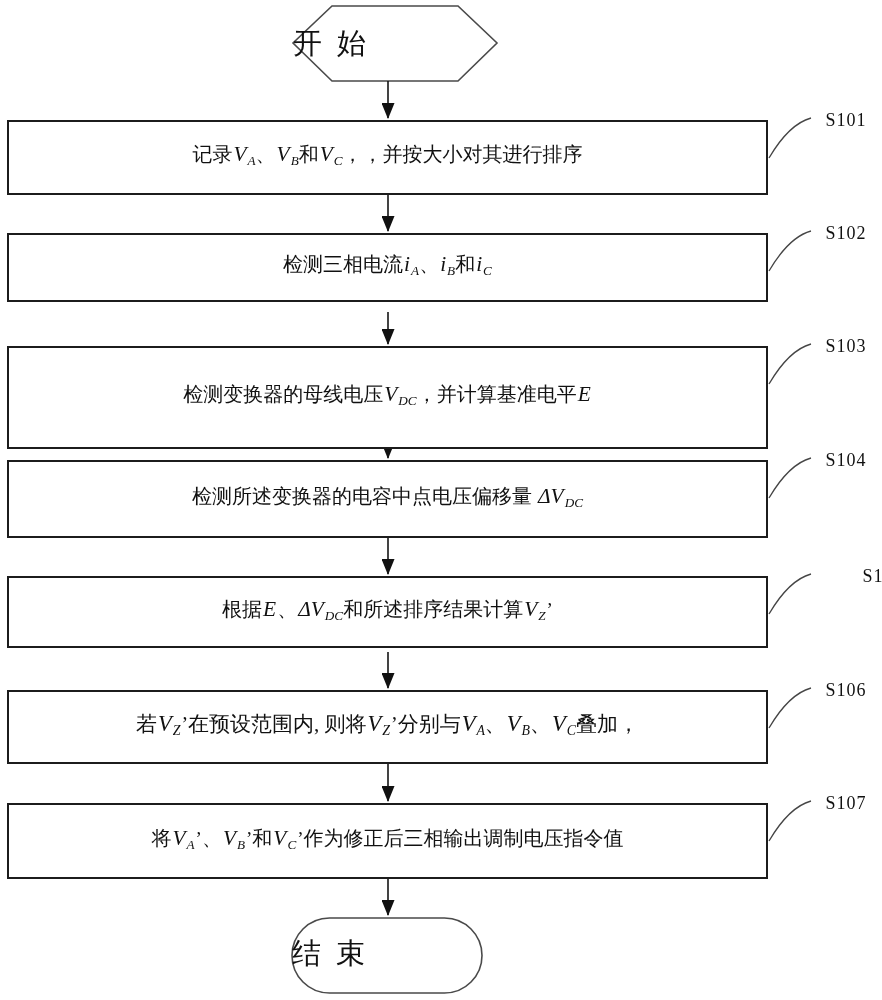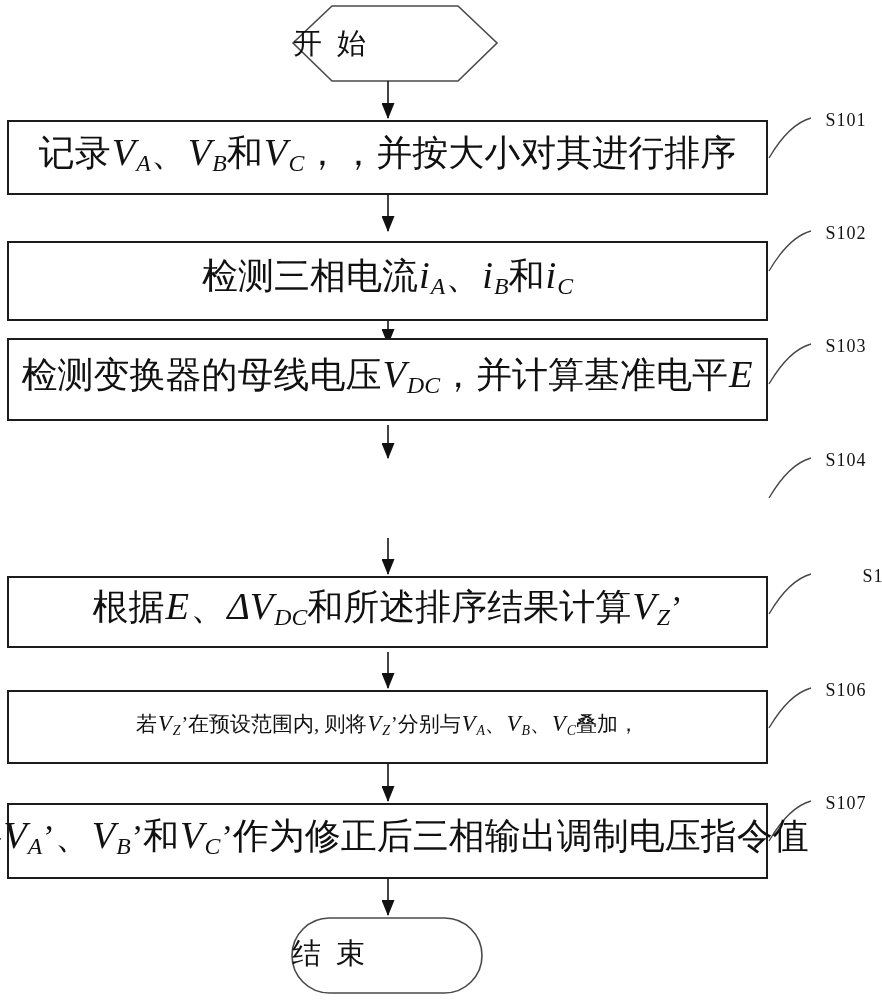--- a/index.html
+++ b/index.html
@@ -21,27 +21,27 @@
   .box {
     position: absolute;
     left: 7px;
     width: 761px;
     border: 2px solid #1c1c1c;
     background: #fff;
     display: flex;
     flex-direction: column;
     align-items: center;
     justify-content: center;
-    font-size: 36px;
+    font-size: 20px;
     line-height: 36px;
     white-space: nowrap;
   }
   .b1 { top: 120px; height: 75px; }
-  .b2 { top: 241px; height: 80px; }
-  .b3 { top: 338px; height: 83px; }
+  .b2 { top: 233px; height: 69px; }
+  .b3 { top: 346px; height: 103px; }
   .b4 { top: 460px; height: 78px; }
   .b5 { top: 576px; height: 72px; }
   .b6 { top: 690px; height: 74px; font-size: 21px; line-height: 35px; justify-content: center; }
   .b7 { top: 803px; height: 76px; }
 
   .steplabel {
     position: absolute;
     left: 810px;
     width: 72px;
     height: 30px;
@@ -109,20 +109,23 @@
 
   <div class="box b1">
     <div><span class="seg-t">记录</span><span class="seg-v">V</span><span class="seg-b">A</span><span class="seg-t">、</span><span class="seg-v">V</span><span class="seg-b">B</span><span class="seg-t">和</span><span class="seg-v">V</span><span class="seg-b">C</span><span class="seg-t">，，并按大小对其进行排序</span></div>
   </div>
   <div class="box b2">
     <div><span class="seg-t">检测三相电流</span><span class="seg-v">i</span><span class="seg-b">A</span><span class="seg-t">、</span><span class="seg-v">i</span><span class="seg-b">B</span><span class="seg-t">和</span><span class="seg-v">i</span><span class="seg-b">C</span></div>
   </div>
   <div class="box b3">
     <div><span class="seg-t">检测变换器的母线电压</span><span class="seg-v">V</span><span class="seg-b">DC</span><span class="seg-t">，并计算基准电平</span><span class="seg-v">E</span></div>
   </div>
+  <div class="box b4">
+    <div><span class="seg-t">检测所述变换器的电容中点电压偏移量 </span><span class="seg-v">ΔV</span><span class="seg-b">DC</span></div>
+  </div>
   <div class="box b5">
     <div><span class="seg-t">根据</span><span class="seg-v">E</span><span class="seg-t">、</span><span class="seg-v">ΔV</span><span class="seg-b">DC</span><span class="seg-t">和所述排序结果计算</span><span class="seg-v">V</span><span class="seg-b">Z</span><span class="seg-p">’</span></div>
   </div>
   <div class="box b6">
     <div><span class="seg-t">若</span><span class="seg-v">V</span><span class="seg-b">Z</span><span class="seg-p">’</span><span class="seg-t">在预设范围内, 则将</span><span class="seg-v">V</span><span class="seg-b">Z</span><span class="seg-p">’</span><span class="seg-t">分别与</span><span class="seg-v">V</span><span class="seg-b">A</span><span class="seg-t">、</span><span class="seg-v">V</span><span class="seg-b">B</span><span class="seg-t">、</span><span class="seg-v">V</span><span class="seg-b">C</span><span class="seg-t">叠加，</span></div>
   </div>
   <div class="box b7">
     <div><span class="seg-t">将</span><span class="seg-v">V</span><span class="seg-b">A</span><span class="seg-p">’</span><span class="seg-t">、</span><span class="seg-v">V</span><span class="seg-b">B</span><span class="seg-p">’</span><span class="seg-t">和</span><span class="seg-v">V</span><span class="seg-b">C</span><span class="seg-p">’</span><span class="seg-t">作为修正后三相输出调制电压指令值</span></div>
   </div>
 

